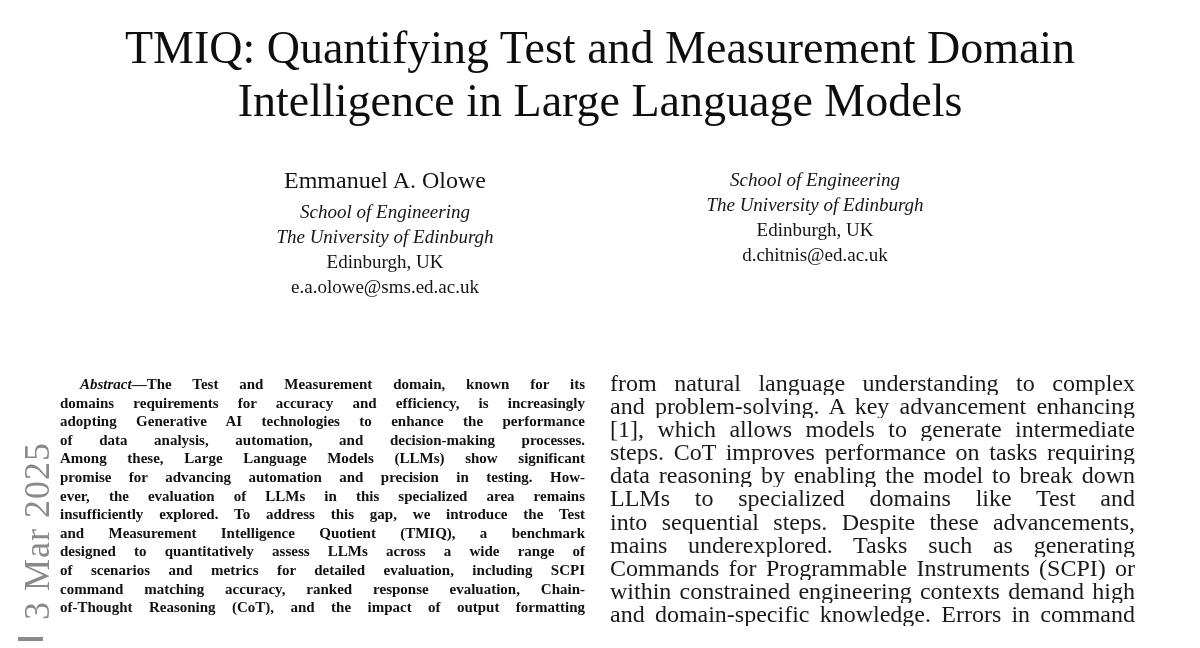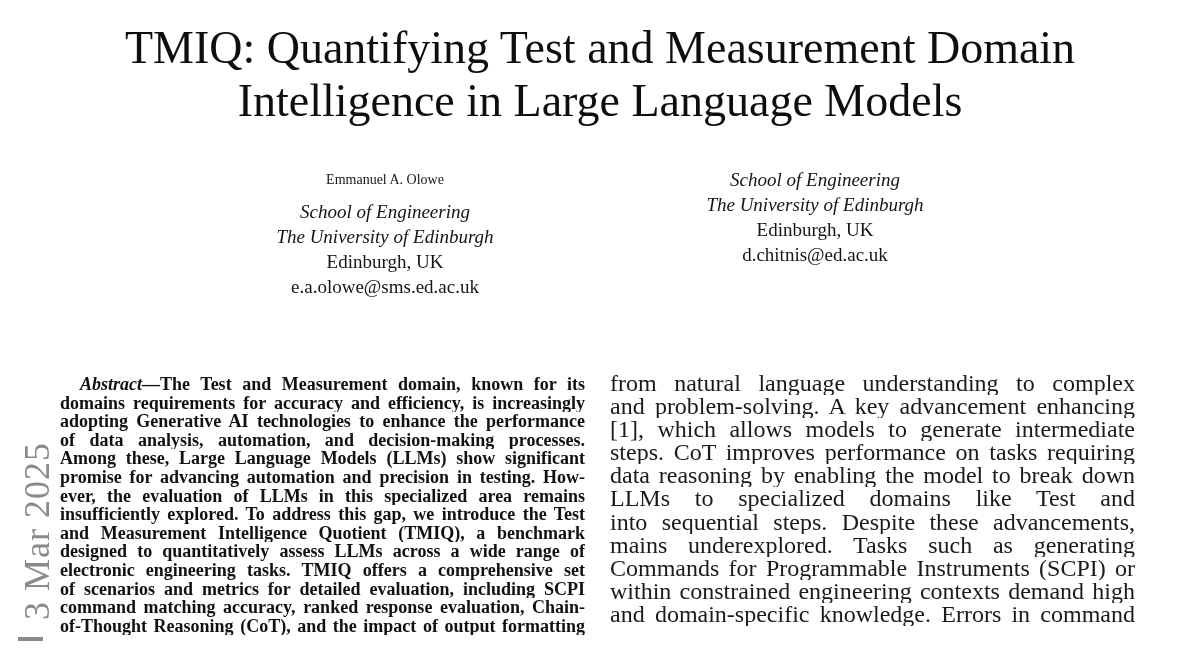--- a/index.html
+++ b/index.html
@@ -22,37 +22,37 @@
     white-space: nowrap;
   }
 
   
   .authors-row {
     width: 860px;
     margin: 40px auto 0 auto;
     display: flex;
   }
   .author-block { flex: 1 1 50%; text-align: center; }
-  .author-name { font-size: 14px; line-height: 26px; margin-bottom: 6px; }
+  .author-name { font-size: 24px; line-height: 26px; margin-bottom: 6px; }
   .author-line { font-size: 19px; line-height: 25px; }
   .italic { font-style: italic; text-align: center; }
 
   
   .columns {
     position: absolute;
     left: 60px; top: 372px;
     width: 1075px;
     display: flex;
     gap: 25px;
   }
   .col { width: 525px; }
   .col-left { padding-top: 3px; }
 
   .abs-line {
-    font-size: 18px;
+    font-size: 15px;
     font-weight: bold;
     line-height: 18.6px;
     height: 18.6px;
     text-align: justify;
     text-align-last: justify;
     overflow: hidden;
     color: #111111;
   }
   .abs-first { text-indent: 20px; }
   .abs-label { font-style: italic; font-weight: bold; }
@@ -114,21 +114,20 @@
       <div>
           <div class="abs-line">domains requirements for accuracy and efficiency, is increasingly</div>
           <div class="abs-line">adopting Generative AI technologies to enhance the performance</div>
           <div class="abs-line">of data analysis, automation, and decision-making processes.</div>
           <div class="abs-line">Among these, Large Language Models (LLMs) show significant</div>
           <div class="abs-line">promise for advancing automation and precision in testing. How-</div>
           <div class="abs-line">ever, the evaluation of LLMs in this specialized area remains</div>
           <div class="abs-line">insufficiently explored. To address this gap, we introduce the Test</div>
           <div class="abs-line">and Measurement Intelligence Quotient (TMIQ), a benchmark</div>
           <div class="abs-line">designed to quantitatively assess LLMs across a wide range of</div>
-          <div class="abs-line">electronic engineering tasks. TMIQ offers a comprehensive set</div>
           <div class="abs-line">of scenarios and metrics for detailed evaluation, including SCPI</div>
           <div class="abs-line">command matching accuracy, ranked response evaluation, Chain-</div>
           <div class="abs-line">of-Thought Reasoning (CoT), and the impact of output formatting</div>
         </div>
     </div>
     <div class="col col-right">
       <div>
           <div class="body-line">from natural language understanding to complex reasoning</div>
           <div class="body-line">and problem-solving. A key advancement enhancing their</div>
           <div class="body-line">[1], which allows models to generate intermediate reasoning</div>

